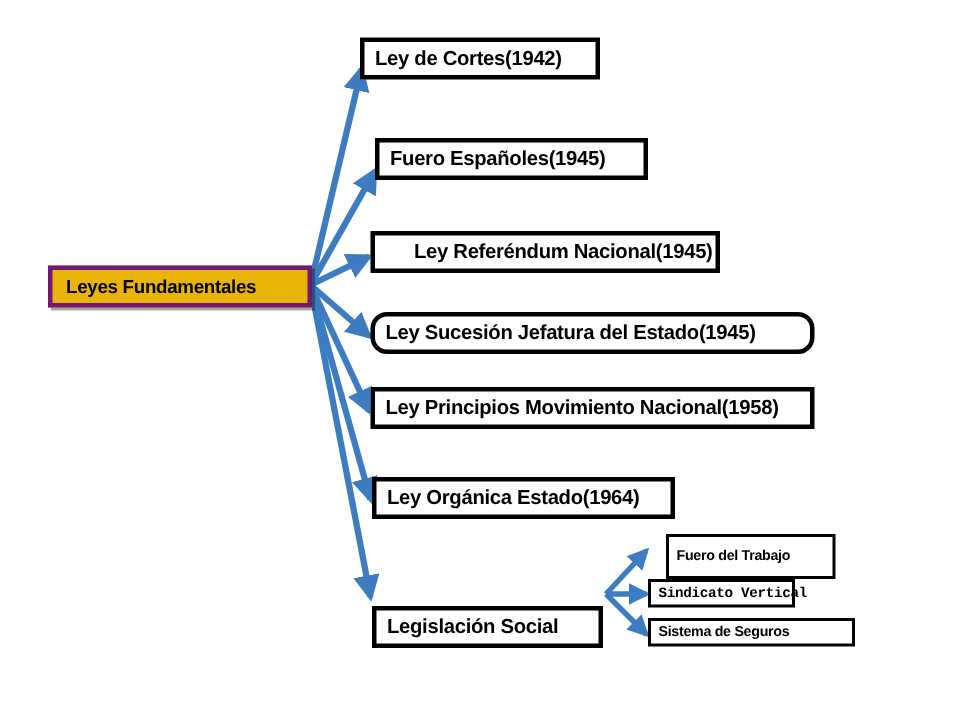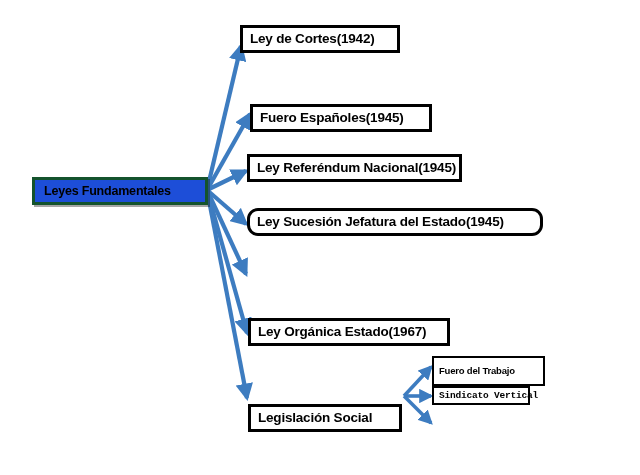--- a/index.html
+++ b/index.html
@@ -38,22 +38,22 @@
     letter-spacing: -0.2px;
     white-space: nowrap;
     z-index: 2;
   }
   .node .node-label {
     padding-left: 7px;
     line-height: 1;
     text-align: center;
   }
   .node-root {
-    background: #1d4ed8;
-    border: 3px solid #14532d;
+    background: #eab308;
+    border: 3px solid #701a75;
     box-shadow: 2px 2px 0 rgba(0,0,0,0.35);
   }
   .node-root .node-label {
     font-size: 12.5px;
     color: #000000;
     padding-left: 9px;
   }
   .node-main .node-label {
     font-size: 13.5px;
   }
@@ -98,43 +98,49 @@
   </svg>
 
   <div class="node node-root" style="left:32px; top:177px; width:176px; height:28px;">
     <span class="node-label">Leyes Fundamentales</span>
   </div>
 
   <div class="node node-main" style="left:240px; top:25px; width:160px; height:28px;">
     <span class="node-label">Ley de Cortes(1942)</span>
   </div>
 
-  <div class="node node-main" style="left:250px; top:104px; width:182px; height:28px;">
+  <div class="node node-main" style="left:250px; top:92px; width:182px; height:28px;">
     <span class="node-label">Fuero Españoles(1945)</span>
   </div>
 
-  <div class="node node-main" style="left:247px; top:154px; width:215px; height:28px;">
+  <div class="node node-main" style="left:247px; top:154px; width:233px; height:28px;padding-left:19px;">
     <span class="node-label">Ley Referéndum Nacional(1945)</span>
   </div>
 
   <div class="node node-main" style="left:247px; top:208px; width:296px; height:28px;border-radius:11px;">
     <span class="node-label">Ley Sucesión Jefatura del Estado(1945)</span>
   </div>
 
+  <div class="node node-main" style="left:247px; top:258px; width:296px; height:28px;">
+    <span class="node-label">Ley Principios Movimiento  Nacional(1958)</span>
+  </div>
 
   <div class="node node-main" style="left:248px; top:318px; width:202px; height:28px;">
-    <span class="node-label">Ley Orgánica Estado(1967)</span>
+    <span class="node-label">Ley Orgánica Estado(1964)</span>
   </div>
 
   <div class="node node-main" style="left:248px; top:404px; width:154px; height:28px;">
     <span class="node-label">Legislación Social</span>
   </div>
 
-  <div class="node node-sub" style="left:432px; top:356px; width:113px; height:30px;">
+  <div class="node node-sub" style="left:444px; top:356px; width:113px; height:30px;">
     <span class="node-label">Fuero del Trabajo</span>
   </div>
 
   <div class="node node-sub" style="left:432px; top:386px; width:98px; height:19px;font-family:Liberation Mono, monospace;">
     <span class="node-label">Sindicato Vertical</span>
   </div>
 
+  <div class="node node-sub" style="left:432px; top:412px; width:138px; height:19px;">
+    <span class="node-label">Sistema de Seguros</span>
+  </div>
 
 </div>
 
 </body></html>

